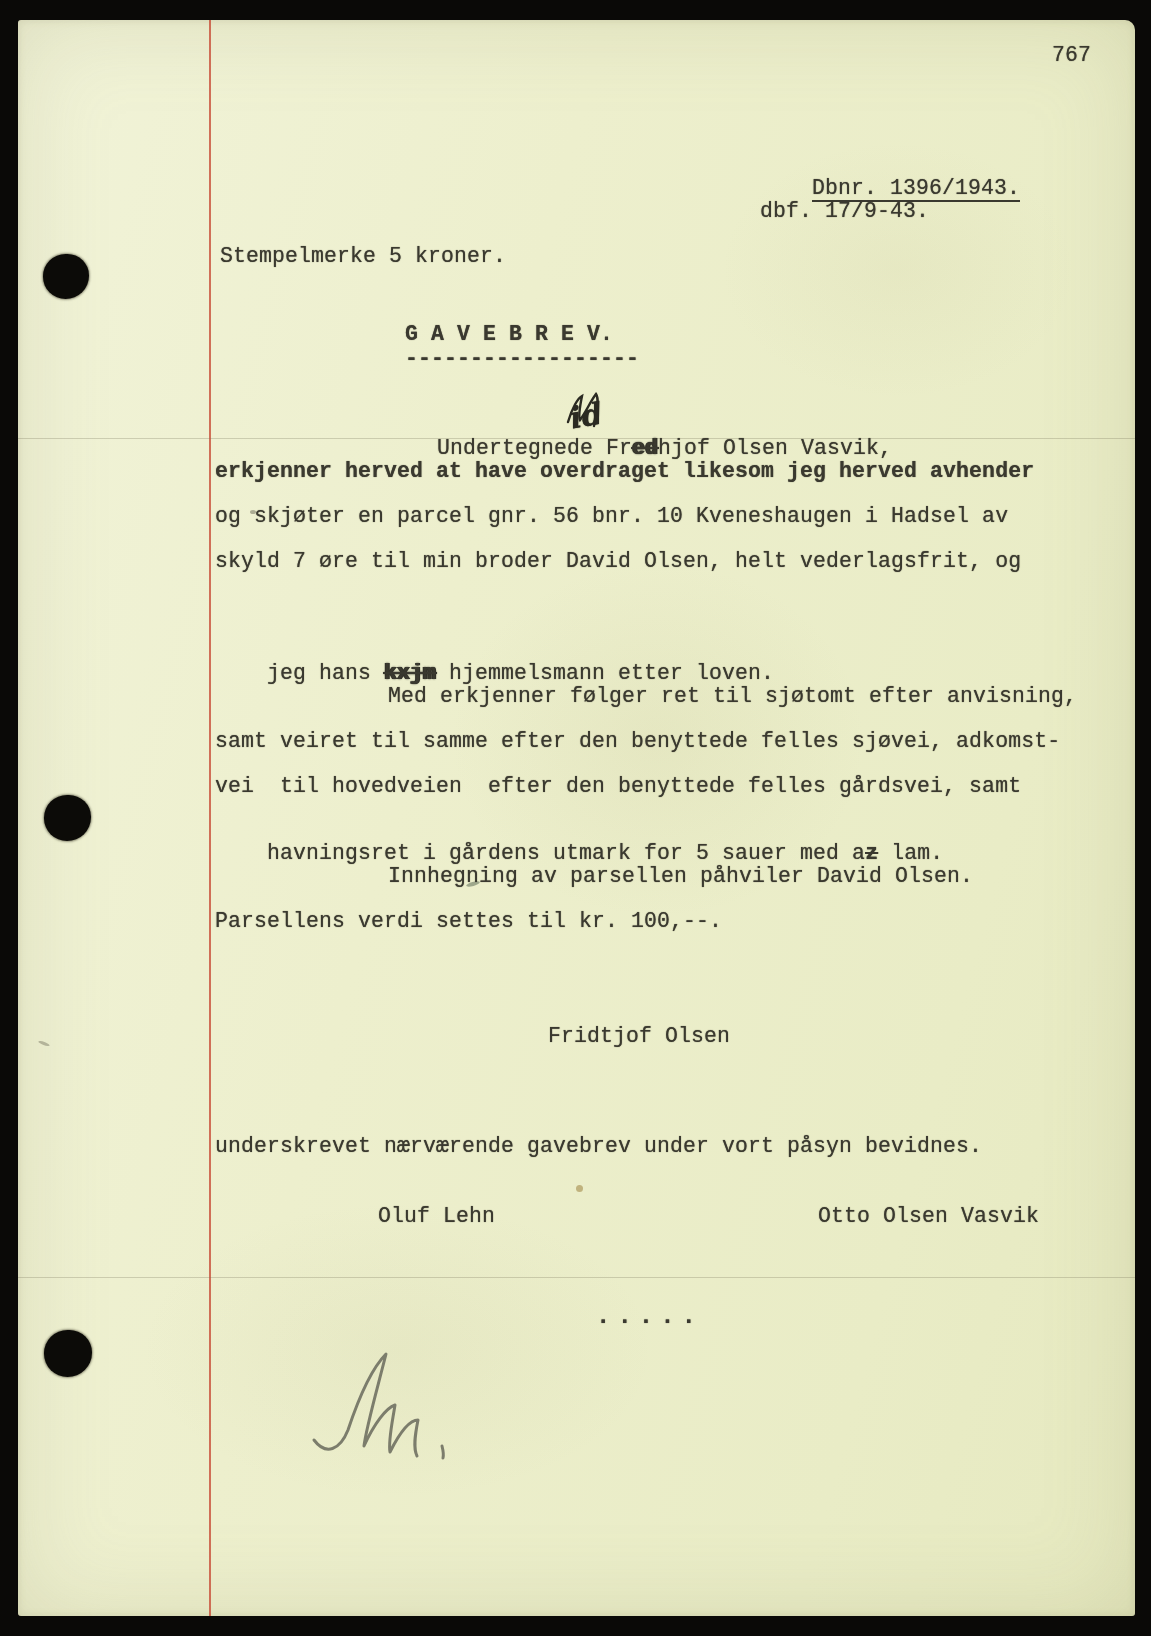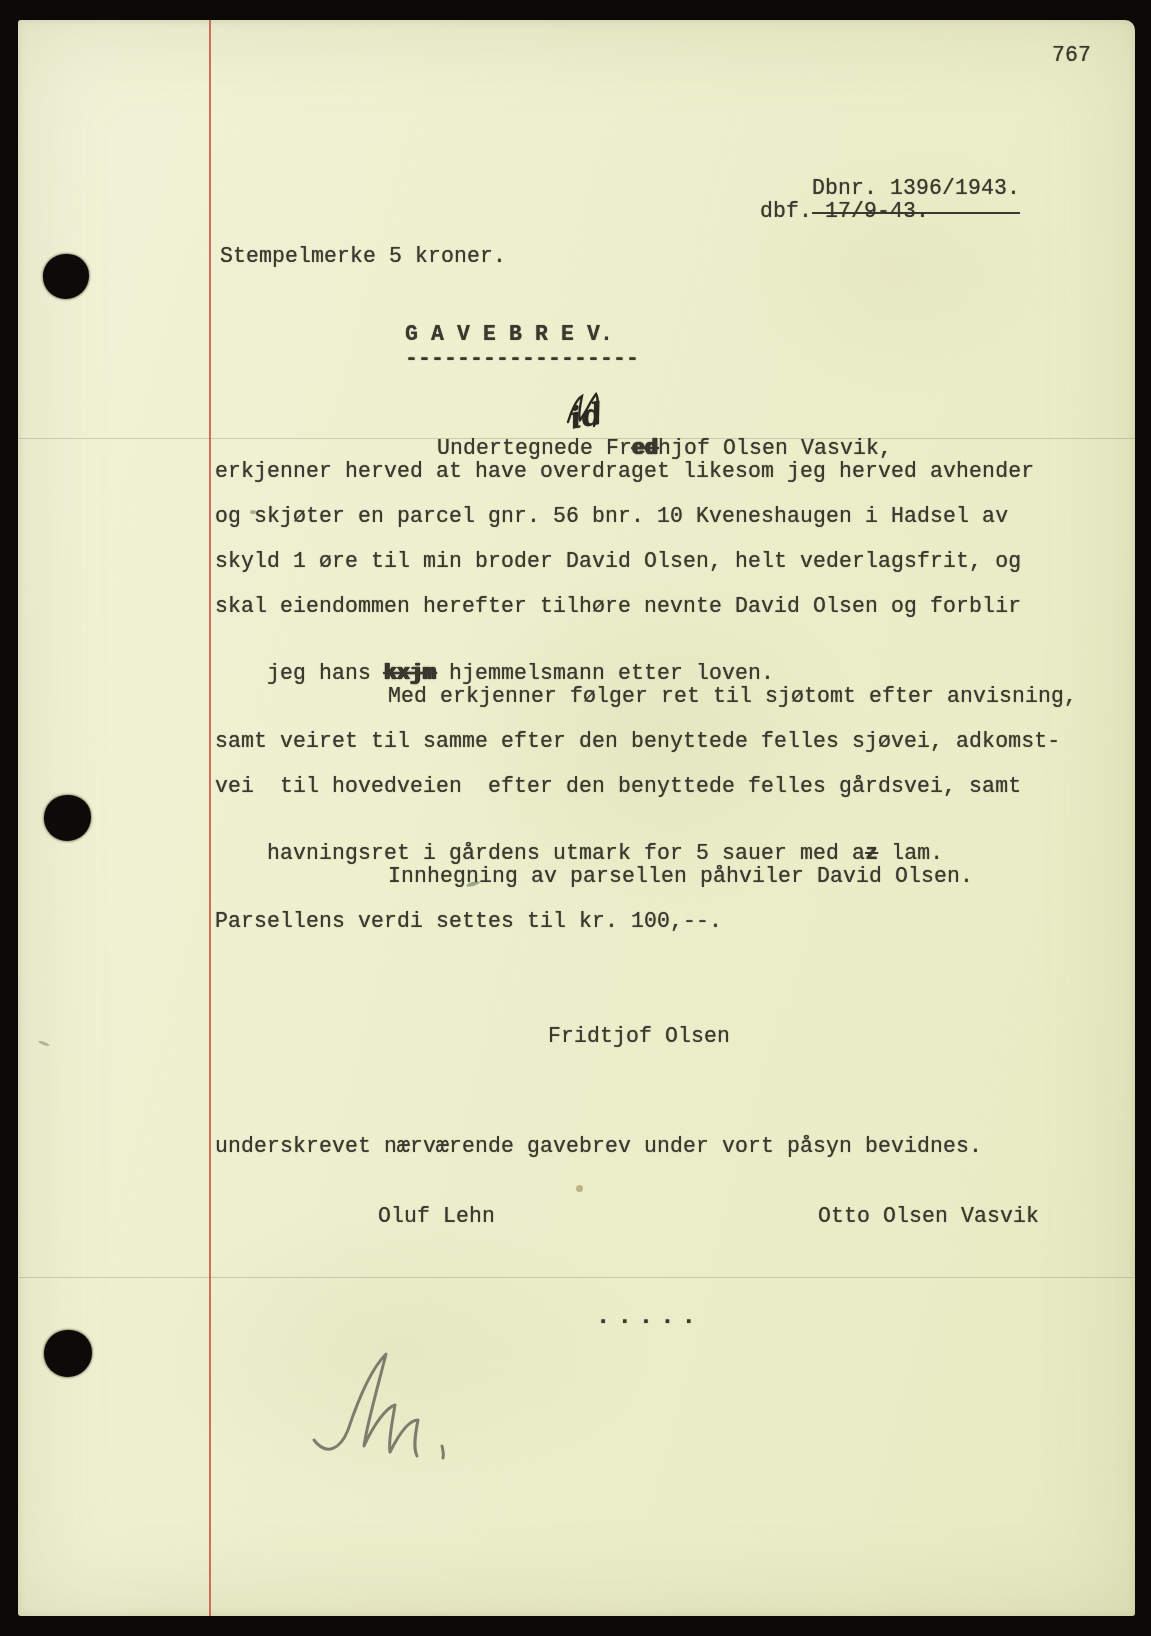--- a/index.html
+++ b/index.html
@@ -57,21 +57,21 @@
     position: absolute;
     white-space: pre;
     font-size: 21.5px;
     line-height: 1;
     color: #3a392f;
     text-shadow: 0 0 1px rgba(50,48,38,0.8);
     letter-spacing: 0.1px;
   }
   .underlined {
     border-bottom: 2px solid #3a392f;
-    padding-bottom: 12px;
+    padding-bottom: 0;
   }
   .blotted {
     text-decoration: line-through;
     font-weight: bold;
     text-shadow: 0 0 2px #33322a, 1px 0 0 #33322a, -1px 0 0 #33322a;
     margin-top: 42px;
   }
   .struck {
     text-decoration: line-through;
     font-weight: bold;
@@ -138,24 +138,23 @@
   <div class="t" style="left:220px; top:246px;">Stempelmerke 5 kroner.</div>
 
   <div class="t" style="left:405px; top:324px; font-weight:bold;">G A V E B R E V.</div>
   <div class="t" style="left:405px; top:348px; font-weight:bold;">------------------</div>
 
   <div class="t" style="left:385px; top:416px;">
     <span>Undertegnede Fr</span><span class="blotted">ed</span><span>hjof Olsen Vasvik,</span>
   </div>
   <span class="handwritten-overlay" style="left:570px; top:398px;">id</span>
 
-  <div class="t" style="left:215px; top:461px;">erkjenner herved at have overdraget likesom jeg herved avhender</div>
+  <div class="t" style="left:215px; top:461px;font-weight:bold;">erkjenner herved at have overdraget likesom jeg herved avhender</div>
   <div class="t" style="left:215px; top:506px;">og skjøter en parcel gnr. 56 bnr. 10 Kveneshaugen i Hadsel av</div>
-  <div class="t" style="left:215px; top:551px;">skyld 1 øre til min broder David Olsen, helt vederlagsfrit, og</div>
-  <div class="t" style="left:215px; top:596px;">skal eiendommen herefter tilhøre nevnte David Olsen og forblir</div>
+  <div class="t" style="left:215px; top:551px;">skyld 7 øre til min broder David Olsen, helt vederlagsfrit, og</div>
 
   <div class="t" style="left:215px; top:641px;">
     <span>jeg hans </span><span class="blotted">kxjm</span><span> hjemmelsmann etter loven.</span>
   </div>
 
   <div class="t" style="left:388px; top:686px;">Med erkjenner følger ret til sjøtomt efter anvisning,</div>
   <div class="t" style="left:215px; top:731px;">samt veiret til samme efter den benyttede felles sjøvei, adkomst-</div>
   <div class="t" style="left:215px; top:776px;">vei  til hovedveien  efter den benyttede felles gårdsvei, samt</div>
 
   <div class="t" style="left:215px; top:821px;">

